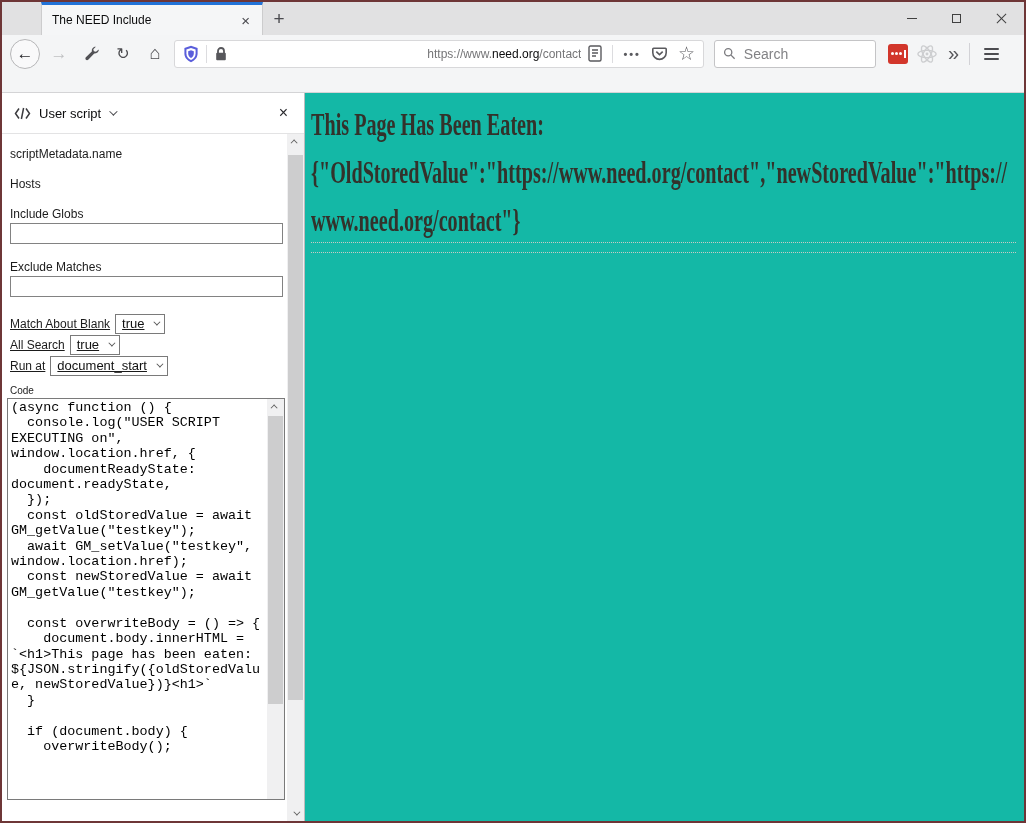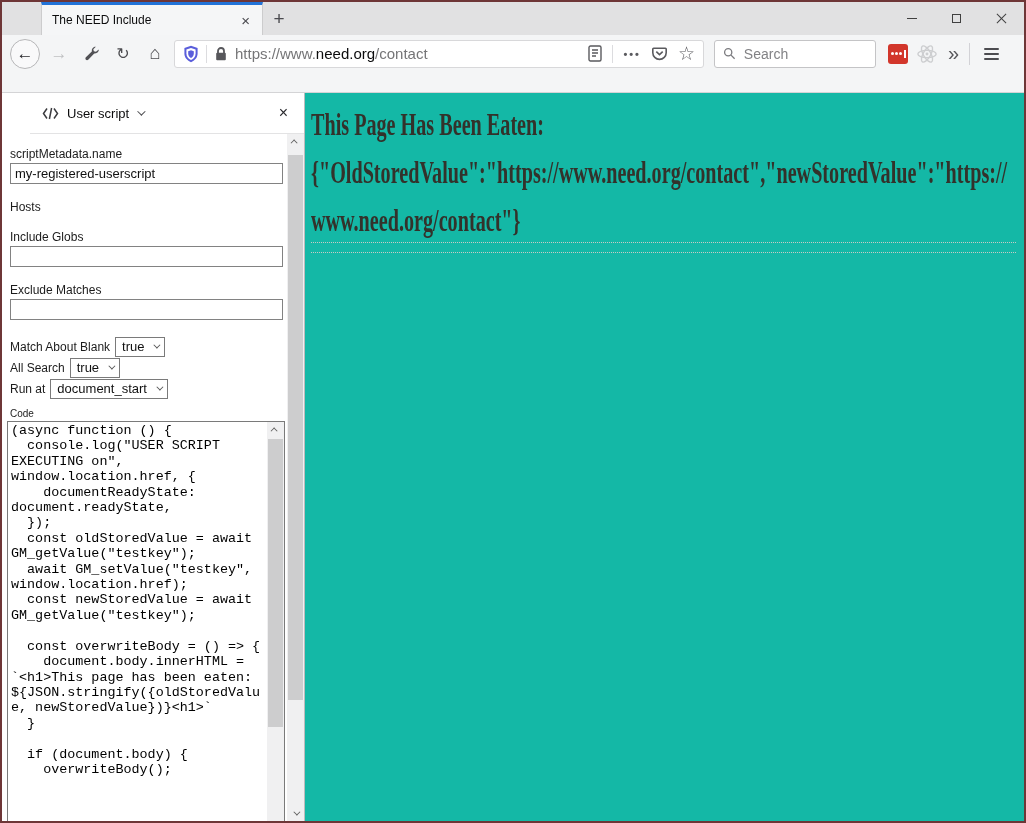--- a/index.html
+++ b/index.html
@@ -25,21 +25,21 @@
   .ic-x i:last-child  { transform:rotate(-45deg); }
 
   
   .navbar { height:37px; background:#f4f5f6; display:flex; align-items:center; padding:0 8px; gap:6px; flex:0 0 auto; }
   .tbtn { display:flex; align-items:center; justify-content:center; min-width:26px; height:28px; color:#4c4c50; }
   .back-circle { width:30px; height:30px; border:1px solid #b6b6b8; border-radius:50%; display:flex; align-items:center; justify-content:center; font-size:17px; color:#28282c; background:#f9f9fa; }
   .fwd { font-size:17px; color:#bfc0c2; }
   .glyph17 { font-size:16px; } .glyph18 { font-size:18px; }
   .urlbar { width:530px; height:28px; background:#fff; border:1px solid #d8d8da; border-radius:3px; display:flex; align-items:center; padding:0 6px 0 8px; gap:7px; }
   .url-div { width:1px; height:18px; background:#dcdcdf; }
-  .url-text { font-size:15px; white-space:nowrap; flex:1; overflow:hidden; }
+  .url-text { font-size:12px; white-space:nowrap; flex:1; overflow:hidden;text-align:right; }
   .u-gray { color:#757577; } .u-dark { color:#0c0c0d; }
   .url-right { display:flex; align-items:center; gap:10px; padding-right:2px; }
   .dots { font-size:11px; letter-spacing:2px; color:#5a5a5e; font-weight:700; }
   .star { font-size:19px; color:#5a5a5e; line-height:1; }
   .searchbox { width:162px; height:28px; background:#fff; border:1px solid #c4c4c6; border-radius:3px; display:flex; align-items:center; padding:0 8px; gap:8px; margin-left:4px; }
   .searchbox input { border:none; outline:none; width:100%; font-size:14px; font-family:"Liberation Sans",sans-serif; color:#3d3d3f; background:transparent; }
   .searchbox input::placeholder { color:#828285; }
   .ext-red { width:20px; height:20px; background:#d2362b; border-radius:3px; display:flex; align-items:center; justify-content:center; gap:1px; margin-left:6px; }
   .ext-red b { width:3px; height:3px; border-radius:50%; background:#fff; }
   .ext-red i { width:2px; height:8px; background:#fff; margin-left:1px; }
@@ -49,30 +49,30 @@
   .burger i { width:15px; height:2px; background:#4c4c50; border-radius:1px; }
 
   
   .bookmarksbar { height:21px; background:#f4f5f6; border-bottom:1px solid #d4d4d6; flex:0 0 auto; }
 
   
   .content { flex:1; display:flex; min-height:0; background:#fff; }
 
   
   .sidebar { width:303px; border-right:1px solid #bcbcbe; display:flex; flex-direction:column; flex:0 0 auto; }
-  .sb-header { height:41px; border-bottom:1px solid #e3e3e4; display:flex; align-items:center; padding:0 12px; gap:8px; flex:0 0 auto;margin-left:28px; }
+  .sb-header { height:41px; border-bottom:1px solid #e3e3e4; display:flex; align-items:center; padding:0 12px; gap:8px; flex:0 0 auto; }
   .sb-title { font-size:13px; color:#0c0c0d; }
   .chev { display:inline-block; width:6px; height:6px; border-right:1.5px solid #4a4a4e; border-bottom:1.5px solid #4a4a4e; transform:rotate(45deg) translateY(-2px); }
   .sb-close { margin-left:auto; font-size:16px; color:#2a2a2e; line-height:1; padding:2px 4px; }
   .sb-body { flex:1; position:relative; overflow:hidden; padding:13px 22px 0 8px; background:#fff; }
 
   .fld-label { display:block; font-size:12px; color:#1b1b1b; margin-bottom:2px; }
   .fld-input { width:273px; height:21px; border:1px solid #828282; font-size:13px; font-family:"Liberation Sans",sans-serif; padding:1px 4px; color:#111; outline:none; }
   .group { margin-bottom:16px; }
-  .sel-row { display:flex; align-items:center; gap:5px; height:21px; font-size:12px; color:#1b1b1b; margin-bottom:0; }
+  .sel-row { display:flex; align-items:center; gap:5px; height:21px; font-size:12px; color:#1b1b1b; margin-bottom:0;text-decoration:underline; }
   .sel { display:inline-flex; align-items:center; gap:9px; border:1px solid #7a7a7a; background:#fff; height:20px; padding:0 6px; font-size:13px; color:#111; }
   .sel .chev { width:5px; height:5px; border-color:#555; }
   .code-label { font-size:10px; color:#1b1b1b; margin:9px 0 2px 0; }
 
   .code-box { position:relative; width:278px; height:402px; margin-left:-3px; border:1px solid #7a7a7a; background:#fff; }
   .code-text { position:absolute; left:3px; top:1px; right:20px; bottom:0; font-family:"Liberation Mono", monospace; font-size:13.4px; line-height:15.4px; white-space:pre-wrap; overflow-wrap:break-word; color:#000; overflow:hidden; }
 
   
   .vscroll { position:absolute; right:0; top:0; bottom:0; width:17px; background:#f0f0f1; }
   .sb-btn { height:15px; display:flex; align-items:center; justify-content:center; }
@@ -194,21 +194,20 @@
             <path d="M5 1.5 1.5 6.5 5 11.5M12 1.5l3.5 5L12 11.5M9.6 1 7.4 12"></path>
           </svg>
         <span class="sb-title">User script</span>
         <span class="chev"></span>
         <span class="sb-close">×</span>
       </div>
 
       <div class="sb-body">
         <div class="group">
           <label class="fld-label">scriptMetadata.name</label>
-          <input class="fld-input" value="my-registered-userscript" style="">
         </div>
         <div class="group">
           <label class="fld-label">Hosts</label>
         </div>
         <div class="group">
           <label class="fld-label">Include Globs</label>
           <input class="fld-input" value="" style="">
         </div>
         <div class="group">
           <label class="fld-label">Exclude Matches</label>

